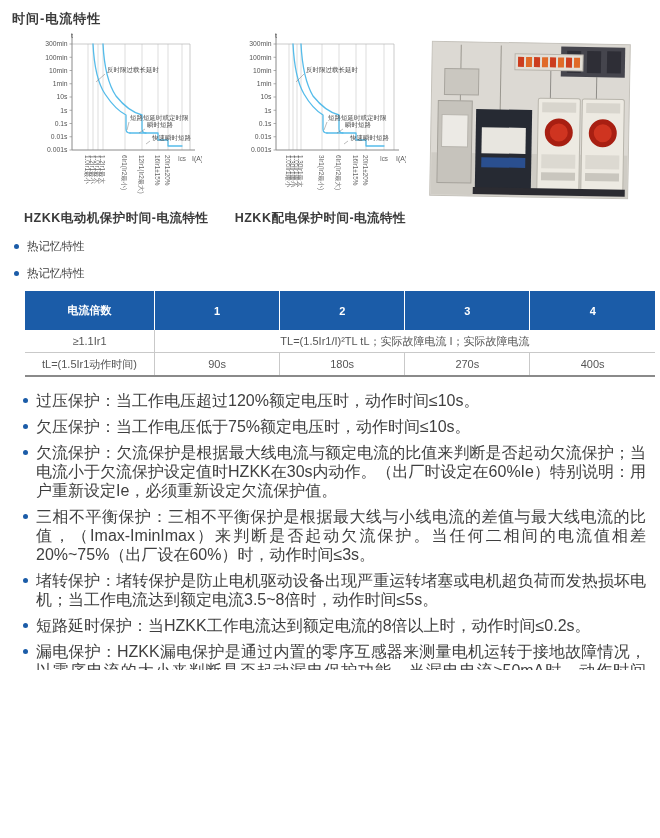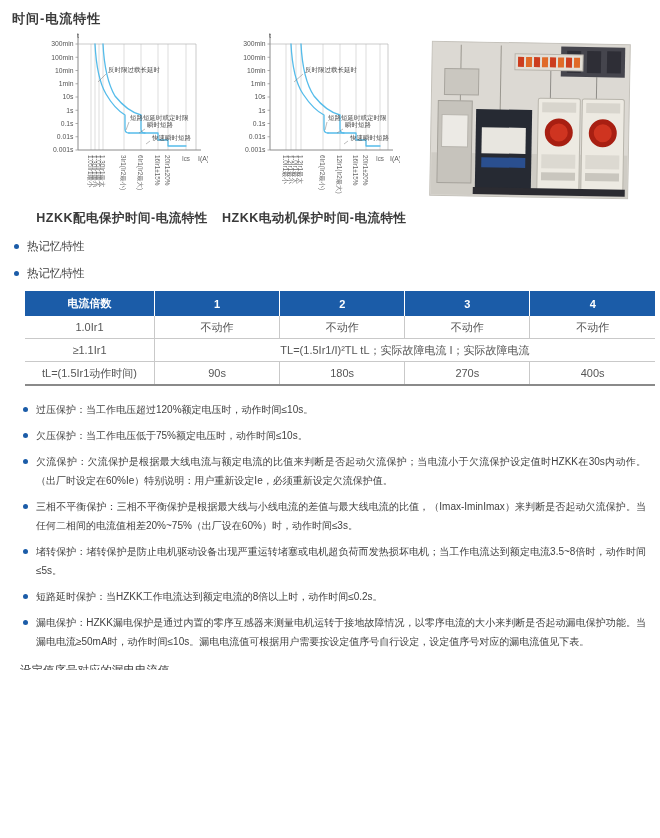--- a/index.html
+++ b/index.html
@@ -19,48 +19,108 @@
   .product-photo svg{width:200px;height:156px;display:block;transform:rotate(1deg);}
   .section{margin-top:12px;}
   .sec-head{display:flex;align-items:center;margin:6px 0 4px 4px;}
   .dot{width:5px;height:5px;border-radius:50%;background:var(--accent,#1b5ca8);margin-right:8px;flex:0 0 auto;}
   .sec-head span{font-size:11.5px;color:#3f3f3f;}
   .para{font-size:11.5px;line-height:21px;text-align:justify;color:#3f3f3f;margin:0 4px 0 2px;}
   .para.indent{text-indent:2em;}
   table{border-collapse:collapse;width:630px;margin:10px 15px 0 15px;table-layout:fixed;font-size:11px;}
   thead th{
     background:var(--accent,#1b5ca8);color:#fff;font-weight:bold;height:23px;
-    border-right:1px solid #fff;padding:1px 2px;
+    border-right:1px solid #fff;padding:8px 2px;
   }
   thead th:last-child{border-right:none;}
   tbody td{
     text-align:center;color:#555;height:22px;border-bottom:1px solid #c9c9c9;
     border-right:1px solid #c9c9c9;padding:0 2px;
   }
   tbody td:last-child{border-right:none;}
   tbody tr:last-child td{border-bottom:2px solid #8a8a8a;}
   .bullets{list-style:none;margin:14px 0 0 0;padding:0;}
   .bullets li{
-    position:relative;font-size:10px;line-height:19px;color:#3f3f3f;
+    position:relative;font-size:16px;line-height:19px;color:#3f3f3f;
     margin:0 4px 7px 26px;text-align:justify;
   }
   .bullets li::before{
     content:"";position:absolute;left:-13px;top:7px;width:5px;height:5px;border-radius:50%;
     background:var(--accent,#1b5ca8);
   }
   .leak-title{font-size:11.5px;color:#3f3f3f;margin:12px 0 0 10px;}
 </style>
 </head>
 <body>
 
 <div class="page">
 
   <div class="page-title">时间-电流特性</div>
 
   <div class="charts-row">
+    <div class="chart-block c1">
+      <div id="chart0">
+          <svg viewBox="0 0 172 178" class="chart-svg">
+            <line x1="58" y1="14" x2="58" y2="120" stroke="#c6c6c6" stroke-width="0.6"></line>
+            <line x1="63" y1="14" x2="63" y2="120" stroke="#c6c6c6" stroke-width="0.6"></line>
+            <line x1="68" y1="14" x2="68" y2="120" stroke="#c6c6c6" stroke-width="0.6"></line>
+            <line x1="73" y1="14" x2="73" y2="120" stroke="#c6c6c6" stroke-width="0.6"></line>
+            <line x1="95" y1="14" x2="95" y2="120" stroke="#c6c6c6" stroke-width="0.6"></line>
+            <line x1="112" y1="14" x2="112" y2="120" stroke="#c6c6c6" stroke-width="0.6"></line>
+            <line x1="128" y1="14" x2="128" y2="120" stroke="#c6c6c6" stroke-width="0.6"></line>
+            <line x1="138" y1="14" x2="138" y2="120" stroke="#c6c6c6" stroke-width="0.6"></line>
+            <line x1="152" y1="14" x2="152" y2="120" stroke="#c6c6c6" stroke-width="0.6"></line>
+            <line x1="42" y1="14" x2="160" y2="14" stroke="#b5b5b5" stroke-width="0.7"></line>
+            <line x1="160" y1="14" x2="160" y2="120" stroke="#b5b5b5" stroke-width="0.7"></line>
+            <line x1="42" y1="4" x2="42" y2="120" stroke="#8a8a8a" stroke-width="1"></line>
+            <line x1="42" y1="120" x2="165" y2="120" stroke="#8a8a8a" stroke-width="1"></line>
+            <line x1="39.5" y1="14" x2="42" y2="14" stroke="#8a8a8a" stroke-width="0.7"></line>
+            <text x="37.5" y="16.4" text-anchor="end" font-size="6.8" fill="#555">300min</text>
+            <line x1="39.5" y1="27.25" x2="42" y2="27.25" stroke="#8a8a8a" stroke-width="0.7"></line>
+            <text x="37.5" y="29.65" text-anchor="end" font-size="6.8" fill="#555">100min</text>
+            <line x1="39.5" y1="40.5" x2="42" y2="40.5" stroke="#8a8a8a" stroke-width="0.7"></line>
+            <text x="37.5" y="42.9" text-anchor="end" font-size="6.8" fill="#555">10min</text>
+            <line x1="39.5" y1="53.75" x2="42" y2="53.75" stroke="#8a8a8a" stroke-width="0.7"></line>
+            <text x="37.5" y="56.15" text-anchor="end" font-size="6.8" fill="#555">1min</text>
+            <line x1="39.5" y1="67" x2="42" y2="67" stroke="#8a8a8a" stroke-width="0.7"></line>
+            <text x="37.5" y="69.4" text-anchor="end" font-size="6.8" fill="#555">10s</text>
+            <line x1="39.5" y1="80.25" x2="42" y2="80.25" stroke="#8a8a8a" stroke-width="0.7"></line>
+            <text x="37.5" y="82.65" text-anchor="end" font-size="6.8" fill="#555">1s</text>
+            <line x1="39.5" y1="93.5" x2="42" y2="93.5" stroke="#8a8a8a" stroke-width="0.7"></line>
+            <text x="37.5" y="95.9" text-anchor="end" font-size="6.8" fill="#555">0.1s</text>
+            <line x1="39.5" y1="106.75" x2="42" y2="106.75" stroke="#8a8a8a" stroke-width="0.7"></line>
+            <text x="37.5" y="109.15" text-anchor="end" font-size="6.8" fill="#555">0.01s</text>
+            <line x1="39.5" y1="120" x2="42" y2="120" stroke="#8a8a8a" stroke-width="0.7"></line>
+            <text x="37.5" y="122.4" text-anchor="end" font-size="6.8" fill="#555">0.001s</text>
+            <text x="42" y="8" text-anchor="middle" font-size="7" fill="#555">t</text>
+            <text x="55" y="125" font-size="6.3" fill="#666" text-anchor="start" transform="rotate(90 55 125)">1.0Ir1最小</text>
+            <text x="60" y="125" font-size="6.3" fill="#666" text-anchor="start" transform="rotate(90 60 125)">1.2Ir1最小</text>
+            <text x="65" y="125" font-size="6.3" fill="#666" text-anchor="start" transform="rotate(90 65 125)">1.0Ir1最大</text>
+            <text x="70" y="125" font-size="6.3" fill="#666" text-anchor="start" transform="rotate(90 70 125)">1.2Ir1最大</text>
+            <text x="92" y="125" font-size="6.3" fill="#666" text-anchor="start" transform="rotate(90 92 125)">6Ir1(Ir2最小)</text>
+            <text x="109" y="125" font-size="6.3" fill="#666" text-anchor="start" transform="rotate(90 109 125)">12Ir1(Ir2最大)</text>
+            <text x="125" y="125" font-size="6.3" fill="#666" text-anchor="start" transform="rotate(90 125 125)">16Ir1±15%</text>
+            <text x="135" y="125" font-size="6.3" fill="#666" text-anchor="start" transform="rotate(90 135 125)">20Ir1±20%</text>
+            <text x="152" y="131" font-size="6.3" fill="#666" text-anchor="middle">Ics</text>
+            <text x="162" y="131" font-size="6.8" fill="#555" text-anchor="start">I(A)</text>
+            <path d="M63,14 C64,34 67,52 75,64 C83,76 90,82 96,85 L96,99 Q96,103 100,103" fill="none" stroke="#55bcea" stroke-width="1.3" stroke-linejoin="round" stroke-linecap="round"></path>
+            <path d="M73,14 C74,34 78,54 86,66 C94,76 104,83 112,85 L112,99 Q112,103 116,103" fill="none" stroke="#55bcea" stroke-width="1.3" stroke-linejoin="round" stroke-linecap="round"></path>
+            <path d="M100,103 L128,103 L128,110 L138,110 L138,116 L152,116" fill="none" stroke="#55bcea" stroke-width="1.3" stroke-linejoin="round" stroke-linecap="round"></path>
+            <line x1="75" y1="44" x2="66" y2="52" stroke="#777" stroke-width="0.5"></line>
+            <text x="77" y="42" font-size="6.5" fill="#4a4a4a">反时限过载长延时</text>
+            <line x1="99" y1="92" x2="97" y2="100" stroke="#777" stroke-width="0.5"></line>
+            <text x="100" y="90" font-size="6.5" fill="#4a4a4a">短路短延时或定时限</text>
+            <line x1="115" y1="99" x2="109" y2="103" stroke="#777" stroke-width="0.5"></line>
+            <text x="117" y="97" font-size="6.5" fill="#4a4a4a">瞬时短路</text>
+            <line x1="120" y1="111" x2="116" y2="114" stroke="#777" stroke-width="0.5"></line>
+            <text x="122" y="110" font-size="6.5" fill="#4a4a4a">快速瞬时短路</text>
+          </svg>
+        </div>
+      <div class="chart-caption">HZKK电动机保护时间-电流特性</div>
+    </div>
     <div class="chart-block c2">
       <div id="chart1">
           <svg viewBox="0 0 172 178" class="chart-svg">
             <line x1="55" y1="14" x2="55" y2="120" stroke="#c6c6c6" stroke-width="0.6"></line>
             <line x1="59" y1="14" x2="59" y2="120" stroke="#c6c6c6" stroke-width="0.6"></line>
             <line x1="63" y1="14" x2="63" y2="120" stroke="#c6c6c6" stroke-width="0.6"></line>
             <line x1="67" y1="14" x2="67" y2="120" stroke="#c6c6c6" stroke-width="0.6"></line>
             <line x1="88" y1="14" x2="88" y2="120" stroke="#c6c6c6" stroke-width="0.6"></line>
             <line x1="105" y1="14" x2="105" y2="120" stroke="#c6c6c6" stroke-width="0.6"></line>
             <line x1="122" y1="14" x2="122" y2="120" stroke="#c6c6c6" stroke-width="0.6"></line>
@@ -107,80 +167,20 @@
             <line x1="93" y1="92" x2="90" y2="100" stroke="#777" stroke-width="0.5"></line>
             <text x="94" y="90" font-size="6.5" fill="#4a4a4a">短路短延时或定时限</text>
             <line x1="109" y1="99" x2="103" y2="103" stroke="#777" stroke-width="0.5"></line>
             <text x="111" y="97" font-size="6.5" fill="#4a4a4a">瞬时短路</text>
             <line x1="114" y1="111" x2="110" y2="114" stroke="#777" stroke-width="0.5"></line>
             <text x="116" y="110" font-size="6.5" fill="#4a4a4a">快速瞬时短路</text>
           </svg>
         </div>
       <div class="chart-caption">HZKK配电保护时间-电流特性</div>
     </div>
-    <div class="chart-block c1">
-      <div id="chart0">
-          <svg viewBox="0 0 172 178" class="chart-svg">
-            <line x1="58" y1="14" x2="58" y2="120" stroke="#c6c6c6" stroke-width="0.6"></line>
-            <line x1="63" y1="14" x2="63" y2="120" stroke="#c6c6c6" stroke-width="0.6"></line>
-            <line x1="68" y1="14" x2="68" y2="120" stroke="#c6c6c6" stroke-width="0.6"></line>
-            <line x1="73" y1="14" x2="73" y2="120" stroke="#c6c6c6" stroke-width="0.6"></line>
-            <line x1="95" y1="14" x2="95" y2="120" stroke="#c6c6c6" stroke-width="0.6"></line>
-            <line x1="112" y1="14" x2="112" y2="120" stroke="#c6c6c6" stroke-width="0.6"></line>
-            <line x1="128" y1="14" x2="128" y2="120" stroke="#c6c6c6" stroke-width="0.6"></line>
-            <line x1="138" y1="14" x2="138" y2="120" stroke="#c6c6c6" stroke-width="0.6"></line>
-            <line x1="152" y1="14" x2="152" y2="120" stroke="#c6c6c6" stroke-width="0.6"></line>
-            <line x1="42" y1="14" x2="160" y2="14" stroke="#b5b5b5" stroke-width="0.7"></line>
-            <line x1="160" y1="14" x2="160" y2="120" stroke="#b5b5b5" stroke-width="0.7"></line>
-            <line x1="42" y1="4" x2="42" y2="120" stroke="#8a8a8a" stroke-width="1"></line>
-            <line x1="42" y1="120" x2="165" y2="120" stroke="#8a8a8a" stroke-width="1"></line>
-            <line x1="39.5" y1="14" x2="42" y2="14" stroke="#8a8a8a" stroke-width="0.7"></line>
-            <text x="37.5" y="16.4" text-anchor="end" font-size="6.8" fill="#555">300min</text>
-            <line x1="39.5" y1="27.25" x2="42" y2="27.25" stroke="#8a8a8a" stroke-width="0.7"></line>
-            <text x="37.5" y="29.65" text-anchor="end" font-size="6.8" fill="#555">100min</text>
-            <line x1="39.5" y1="40.5" x2="42" y2="40.5" stroke="#8a8a8a" stroke-width="0.7"></line>
-            <text x="37.5" y="42.9" text-anchor="end" font-size="6.8" fill="#555">10min</text>
-            <line x1="39.5" y1="53.75" x2="42" y2="53.75" stroke="#8a8a8a" stroke-width="0.7"></line>
-            <text x="37.5" y="56.15" text-anchor="end" font-size="6.8" fill="#555">1min</text>
-            <line x1="39.5" y1="67" x2="42" y2="67" stroke="#8a8a8a" stroke-width="0.7"></line>
-            <text x="37.5" y="69.4" text-anchor="end" font-size="6.8" fill="#555">10s</text>
-            <line x1="39.5" y1="80.25" x2="42" y2="80.25" stroke="#8a8a8a" stroke-width="0.7"></line>
-            <text x="37.5" y="82.65" text-anchor="end" font-size="6.8" fill="#555">1s</text>
-            <line x1="39.5" y1="93.5" x2="42" y2="93.5" stroke="#8a8a8a" stroke-width="0.7"></line>
-            <text x="37.5" y="95.9" text-anchor="end" font-size="6.8" fill="#555">0.1s</text>
-            <line x1="39.5" y1="106.75" x2="42" y2="106.75" stroke="#8a8a8a" stroke-width="0.7"></line>
-            <text x="37.5" y="109.15" text-anchor="end" font-size="6.8" fill="#555">0.01s</text>
-            <line x1="39.5" y1="120" x2="42" y2="120" stroke="#8a8a8a" stroke-width="0.7"></line>
-            <text x="37.5" y="122.4" text-anchor="end" font-size="6.8" fill="#555">0.001s</text>
-            <text x="42" y="8" text-anchor="middle" font-size="7" fill="#555">t</text>
-            <text x="55" y="125" font-size="6.3" fill="#666" text-anchor="start" transform="rotate(90 55 125)">1.0Ir1最小</text>
-            <text x="60" y="125" font-size="6.3" fill="#666" text-anchor="start" transform="rotate(90 60 125)">1.2Ir1最小</text>
-            <text x="65" y="125" font-size="6.3" fill="#666" text-anchor="start" transform="rotate(90 65 125)">1.0Ir1最大</text>
-            <text x="70" y="125" font-size="6.3" fill="#666" text-anchor="start" transform="rotate(90 70 125)">1.2Ir1最大</text>
-            <text x="92" y="125" font-size="6.3" fill="#666" text-anchor="start" transform="rotate(90 92 125)">6Ir1(Ir2最小)</text>
-            <text x="109" y="125" font-size="6.3" fill="#666" text-anchor="start" transform="rotate(90 109 125)">12Ir1(Ir2最大)</text>
-            <text x="125" y="125" font-size="6.3" fill="#666" text-anchor="start" transform="rotate(90 125 125)">16Ir1±15%</text>
-            <text x="135" y="125" font-size="6.3" fill="#666" text-anchor="start" transform="rotate(90 135 125)">20Ir1±20%</text>
-            <text x="152" y="131" font-size="6.3" fill="#666" text-anchor="middle">Ics</text>
-            <text x="162" y="131" font-size="6.8" fill="#555" text-anchor="start">I(A)</text>
-            <path d="M63,14 C64,34 67,52 75,64 C83,76 90,82 96,85 L96,99 Q96,103 100,103" fill="none" stroke="#55bcea" stroke-width="1.3" stroke-linejoin="round" stroke-linecap="round"></path>
-            <path d="M73,14 C74,34 78,54 86,66 C94,76 104,83 112,85 L112,99 Q112,103 116,103" fill="none" stroke="#55bcea" stroke-width="1.3" stroke-linejoin="round" stroke-linecap="round"></path>
-            <path d="M100,103 L128,103 L128,110 L138,110 L138,116 L152,116" fill="none" stroke="#55bcea" stroke-width="1.3" stroke-linejoin="round" stroke-linecap="round"></path>
-            <line x1="75" y1="44" x2="66" y2="52" stroke="#777" stroke-width="0.5"></line>
-            <text x="77" y="42" font-size="6.5" fill="#4a4a4a">反时限过载长延时</text>
-            <line x1="99" y1="92" x2="97" y2="100" stroke="#777" stroke-width="0.5"></line>
-            <text x="100" y="90" font-size="6.5" fill="#4a4a4a">短路短延时或定时限</text>
-            <line x1="115" y1="99" x2="109" y2="103" stroke="#777" stroke-width="0.5"></line>
-            <text x="117" y="97" font-size="6.5" fill="#4a4a4a">瞬时短路</text>
-            <line x1="120" y1="111" x2="116" y2="114" stroke="#777" stroke-width="0.5"></line>
-            <text x="122" y="110" font-size="6.5" fill="#4a4a4a">快速瞬时短路</text>
-          </svg>
-        </div>
-      <div class="chart-caption">HZKK电动机保护时间-电流特性</div>
-    </div>
     <div class="product-photo">
       <svg viewBox="0 0 200 156">
         <rect x="1" y="1" width="198" height="154" fill="#dcd9d3" stroke="#c5c2bb"></rect>
         <rect x="2" y="112" width="196" height="42" fill="#cfccc5"></rect>
         <line x1="30" y1="4" x2="30" y2="60" stroke="#9a978f" stroke-width="1"></line>
         <line x1="70" y1="4" x2="70" y2="70" stroke="#9a978f" stroke-width="1"></line>
         <line x1="120" y1="26" x2="120" y2="58" stroke="#8f8d88" stroke-width="1"></line>
         <line x1="166" y1="34" x2="166" y2="58" stroke="#8f8d88" stroke-width="1"></line>
         <rect x="130" y="4" width="64" height="30" fill="#45454d"></rect>
         <rect x="136" y="8" width="14" height="22" fill="#2e2e36"></rect>
@@ -237,27 +237,20 @@
         <tr>
           <th style="width: 125px;">电流倍数</th>
           <th>1</th>
           <th>2</th>
           <th>3</th>
           <th>4</th>
         </tr>
       </thead>
     <tbody>
         <tr>
-          <td>1.0Ir1</td>
-          <td>不动作</td>
-          <td>不动作</td>
-          <td>不动作</td>
-          <td>不动作</td>
-        </tr>
-        <tr>
           <td>≥1.1Ir1</td>
           <td colspan="4">TL=(1.5Ir1/I)²TL  tL；实际故障电流  I；实际故障电流</td>
         </tr>
         <tr>
           <td>tL=(1.5Ir1动作时间)</td>
           <td>90s</td>
           <td>180s</td>
           <td>270s</td>
           <td>400s</td>
         </tr>

